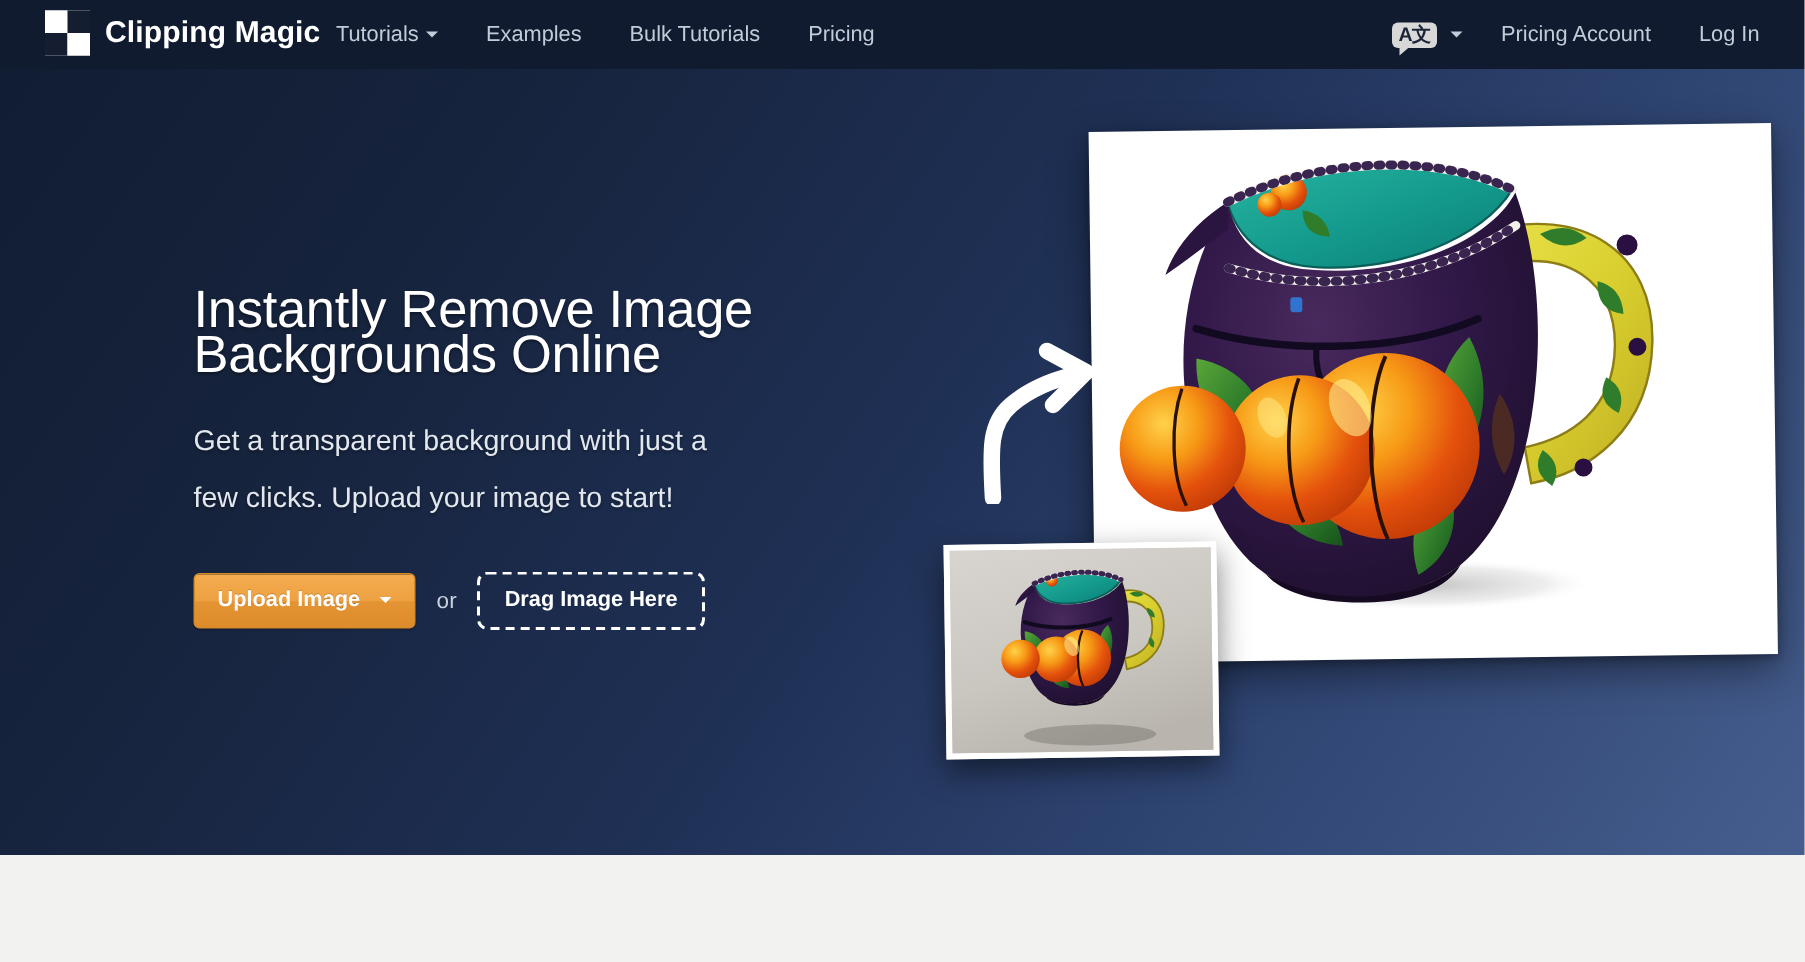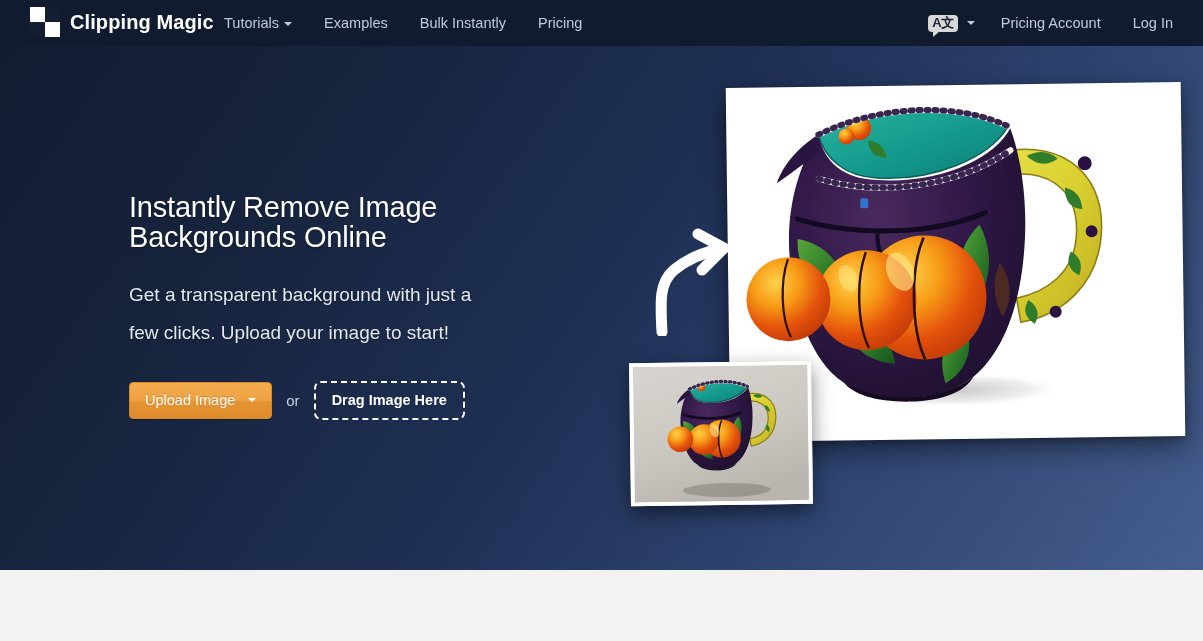--- a/index.html
+++ b/index.html
@@ -74,33 +74,33 @@
     position:absolute; top:46px; left:0;
     width:1203px; height:524px;
     background:
       linear-gradient(125deg,#111d33 0%,#16233c 22%,#1f3055 50%,#2e4471 72%,#465e8e 100%);
     overflow:hidden;
   }
 
   
   .copy{ position:absolute; left:129px; top:146px; width:420px; }
   .headline{
-    color:#ffffff; font-size:29px; line-height:30px; font-weight:normal;
+    color:#ffffff; font-size:35px; line-height:30px; font-weight:normal;
     letter-spacing:-.2px; text-shadow:0 1px 2px rgba(0,0,0,.35);
   }
   .subcopy{
     margin-top:24px; color:#e3e7ee; font-size:19px; line-height:38px;
     width:370px; text-shadow:0 1px 2px rgba(0,0,0,.3);
   }
 
   .cta-row{ margin-top:29px; display:flex; align-items:center; }
   .upload-btn{
     background:linear-gradient(to bottom,#f3ac50 0%,#eea141 50%,#e59434 51%,#dd8b2b 100%);
     border:1px solid #d58a28;
-    color:#ffffff; font-size:14.5px; font-weight:normal;
+    color:#ffffff; font-size:14.5px; font-weight:bold;
     padding:9px 15px 10px 15px; border-radius:4px;
     cursor:pointer; white-space:nowrap;
     text-shadow:0 -1px 0 rgba(0,0,0,.18);
     box-shadow:0 1px 1px rgba(0,0,0,.25);
     display:inline-flex; align-items:center; gap:8px;
   }
   .or-text{ color:#c9d1de; font-size:15px; margin:0 14px; }
   .drag-btn{
     border:2px dashed #ffffff; border-radius:7px;
     color:#ffffff; font-size:14.5px; font-weight:bold;
@@ -150,21 +150,21 @@
           <i></i>
           <i></i>
           <i></i>
       </span>
       <span class="brand-text">Clipping Magic</span>
     </a>
 
     <nav class="nav-links">
       <a class="nav-link" href="#"><span>Tutorials</span><span class="caret"></span></a>
       <a class="nav-link" href="#"><span>Examples</span></a>
-      <a class="nav-link" href="#"><span>Bulk Instantly</span></a>
+      <a class="nav-link" href="#"><span>Bulk Tutorials</span></a>
       <a class="nav-link" href="#"><span>Pricing</span></a>
     </nav>
 
     <div class="nav-right">
       <div class="lang-btn">
         <span class="lang-bubble">A文</span>
         <span class="caret"></span>
       </div>
       <a class="nav-link" href="#">Pricing Account</a>
       <a class="nav-link" href="#">Log In</a>

